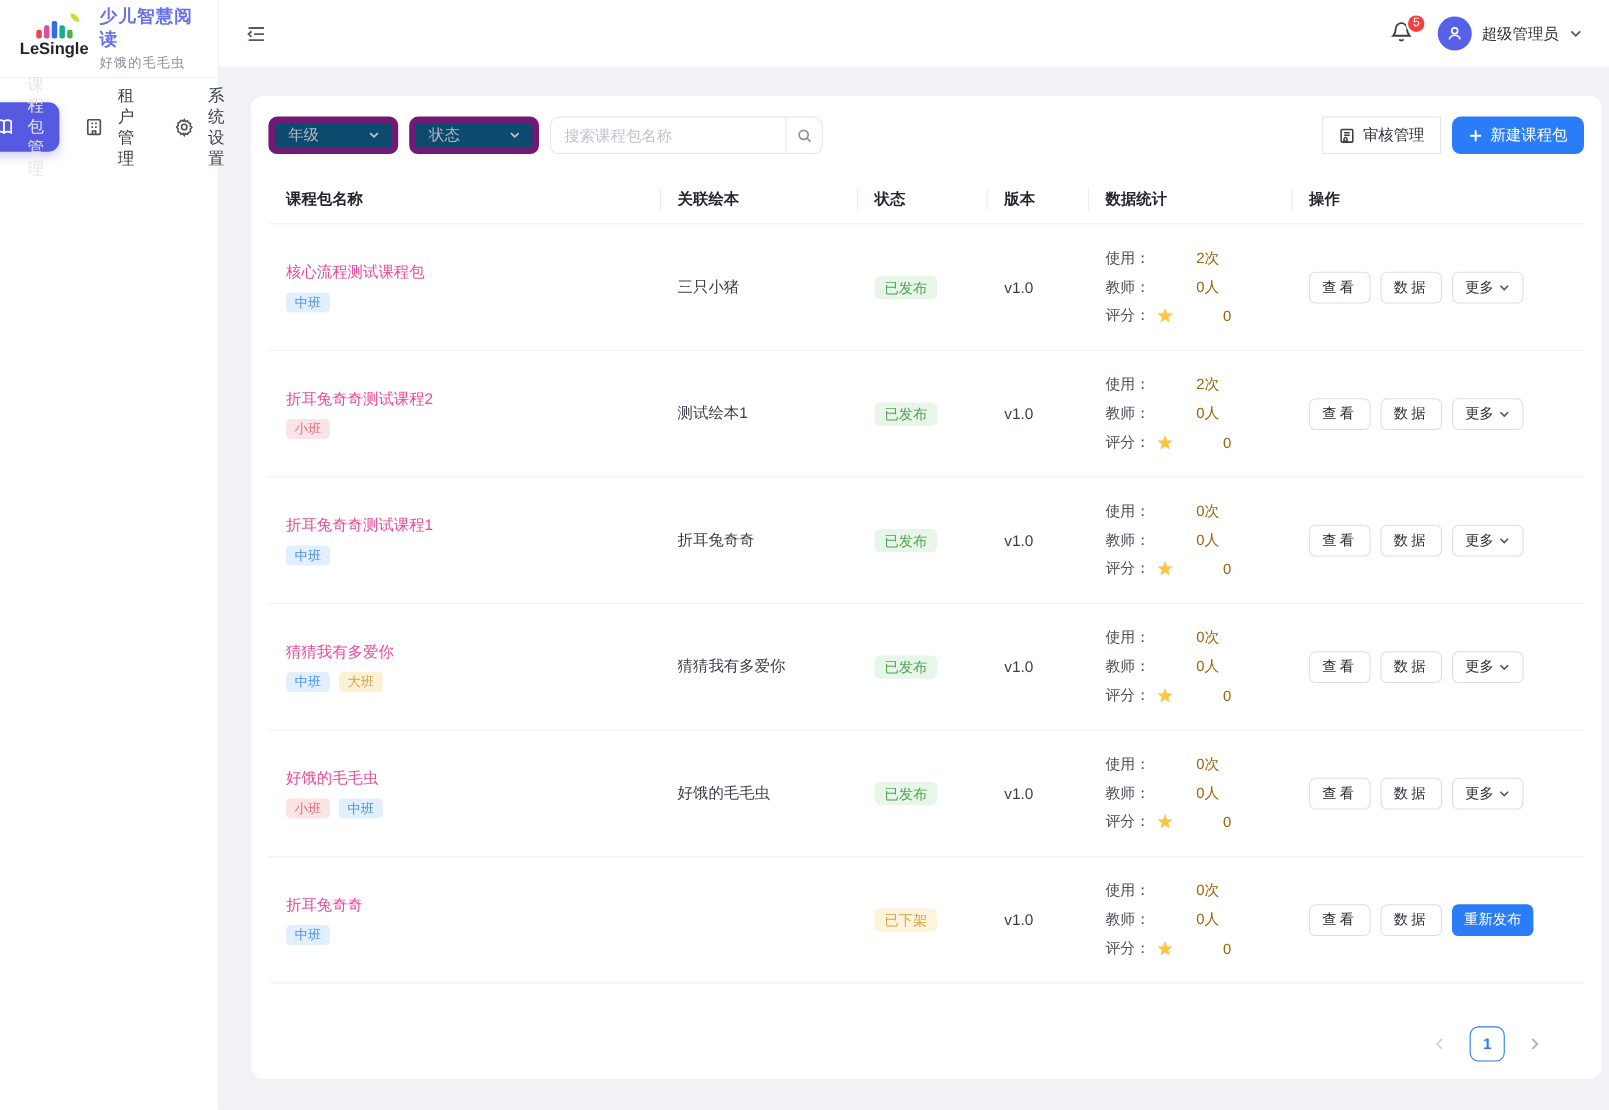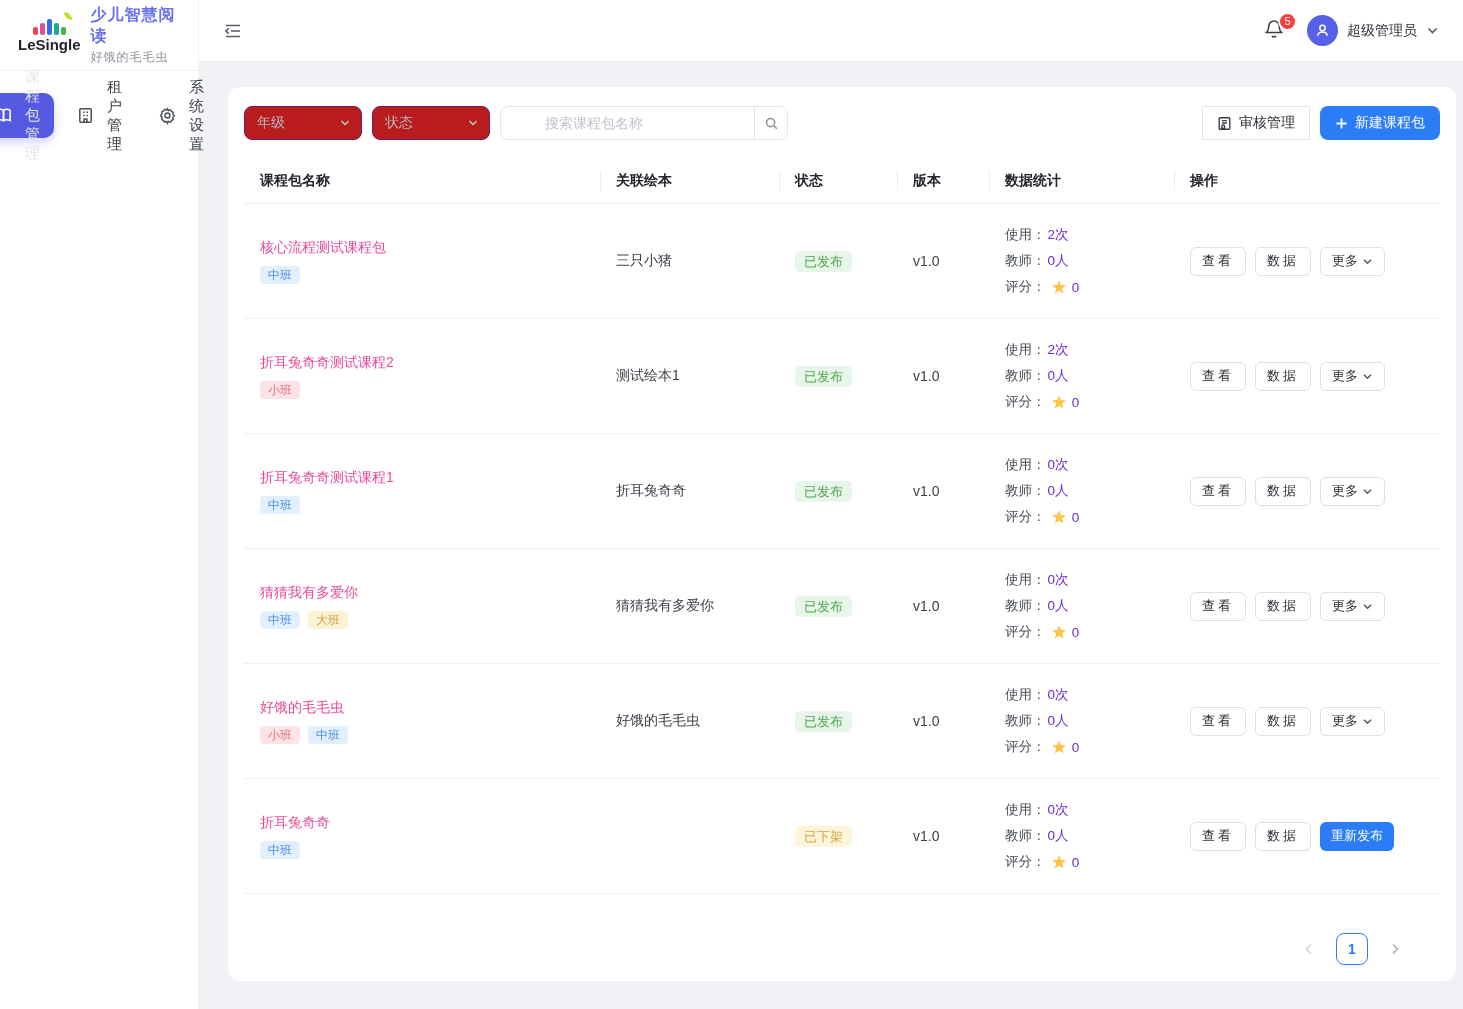--- a/index.html
+++ b/index.html
@@ -75,28 +75,28 @@
   .chev { width: 13px; height: 13px; }
   .chev svg { width: 13px; height: 13px; stroke: #555; }
 
   
   .content { flex: 1; padding: 25px 7px 28px 29px; overflow: hidden; }
   .card { background: #fff; border-radius: 12px; height: 100%; padding: 19px 16px 0 16px;
     display: flex; flex-direction: column; }
 
   .filterbar { display: flex; align-items: center; gap: 10px; }
   .select {
-    width: 118px; height: 34px; border: 1px solid #701a75; border-radius: 8px;
+    width: 118px; height: 34px; border: 6px solid #701a75; border-radius: 8px;
     display: flex; align-items: center; justify-content: space-between;
-    padding: 0 10px 0 12px; color: #b6bac2; font-size: 14px; cursor: pointer; background: #b91c1c;
+    padding: 0 10px 0 12px; color: #b6bac2; font-size: 14px; cursor: pointer; background: #0c4a6e;
   }
   .select svg { width: 12px; height: 12px; stroke: #c3c7cf; }
   .searchbox {
-    width: 288px; height: 34px; border: 1px solid #e3e5e9; border-radius: 8px;
-    display: flex; align-items: stretch; overflow: hidden; background: #fff; padding-left: 32px;
+    width: 248px; height: 34px; border: 1px solid #e3e5e9; border-radius: 8px;
+    display: flex; align-items: stretch; overflow: hidden; background: #fff;
   }
   .searchbox input {
     flex: 1; border: none; outline: none; padding: 0 12px; font-size: 14px;
     color: #333; font-family: inherit;
   }
   .searchbox input::placeholder { color: #c0c4cc; }
   .search-btn {
     width: 33px; border-left: 1px solid #e3e5e9; display: flex; align-items: center;
     justify-content: center; cursor: pointer; background: #fff;
   }
@@ -134,21 +134,21 @@
   .tag-row { display: flex; gap: 8px; }
   .tag { font-size: 12px; border-radius: 4px; padding: 3px 8px; line-height: 1; }
   .tag.blue   { background: #e1effe; color: #4a90e2; }
   .tag.red    { background: #fbe3e6; color: #e1707a; }
   .tag.yellow { background: #fbf2d5; color: #d8a148; }
   .status-tag { display: inline-block; font-size: 13px; border-radius: 5px; padding: 4px 9px; line-height: 1; }
   .status-tag.green  { background: #e8f5e9; color: #4fa54f; }
   .status-tag.yellow { background: #fcf5dc; color: #d9a43f; }
   .stats { display: flex; flex-direction: column; gap: 8px; font-size: 13.5px; }
   .stats .line { display: flex; align-items: center; gap: 2px; color: #4a4f58; }
-  .stats .val { color: #6d28d9; }
+  .stats .val { color: #a16207; margin-left: 40px; }
   .star { color: #ffc53d; font-size: 17px; line-height: 1; margin: 0 3px 0 4px; text-shadow: 0 0 1px #e6a23c; }
   .actions { display: flex; align-items: center; gap: 9px; }
   .btn-sm {
     height: 29px; border: 1px solid #dcdfe4; border-radius: 6px; background: #fff;
     padding: 0 11px; font-size: 13px; color: #2b2f36; cursor: pointer;
     display: flex; align-items: center; gap: 6px; letter-spacing: 3px;
   }
   .btn-sm .no-ls { letter-spacing: 0; }
   .btn-sm svg { width: 11px; height: 11px; stroke: #555; margin-left: -2px; }
   .btn-republish {

